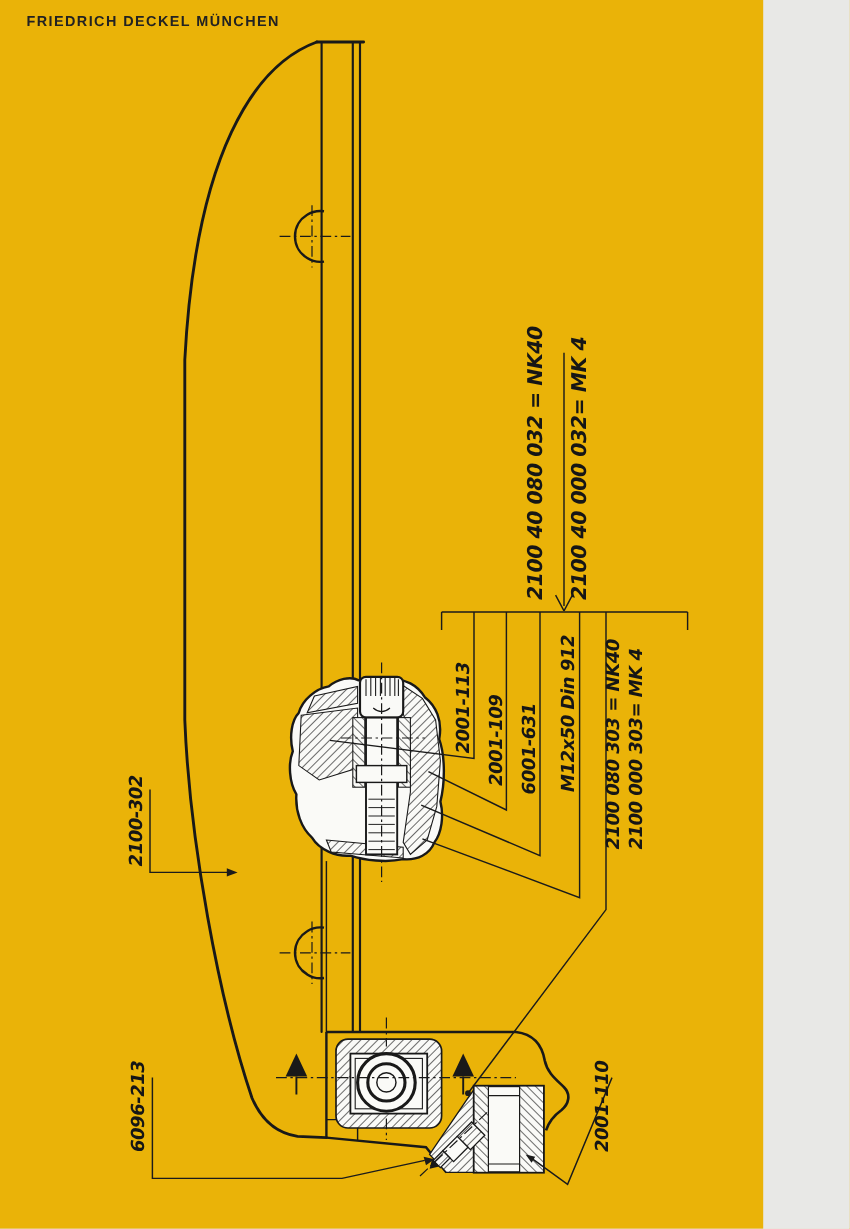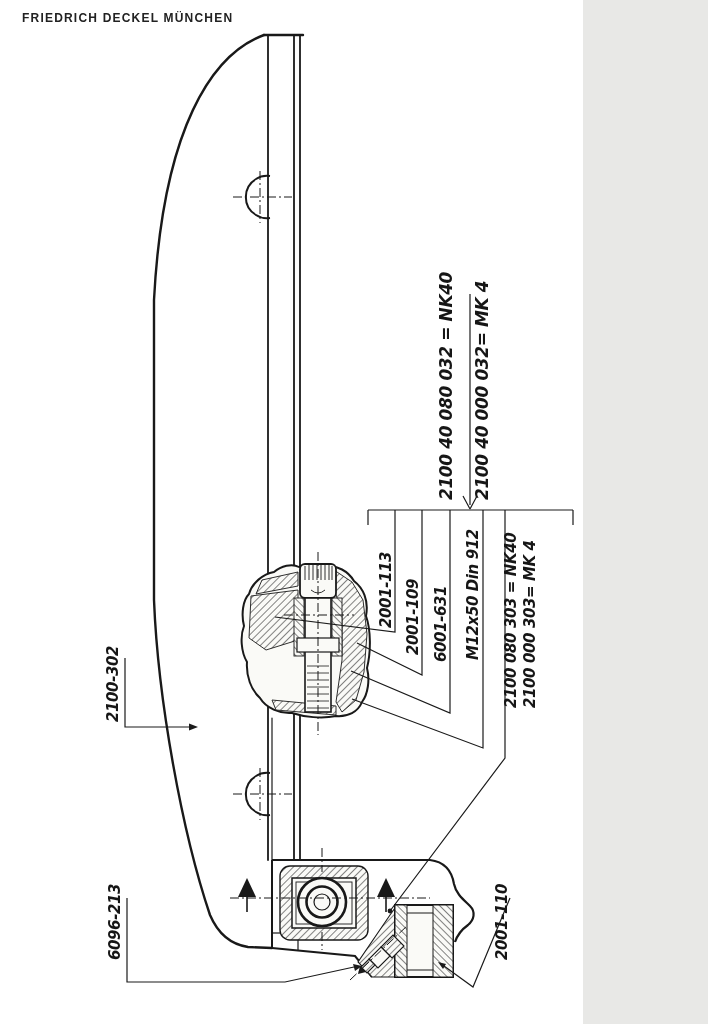--- a/index.html
+++ b/index.html
@@ -1,17 +1,17 @@
 <!DOCTYPE html>
 <html><head>
 <meta charset="utf-8">
 <style>
   html,body{margin:0;padding:0;background:#e8e8e6;}
   .page{
-    position:relative;width:583px;height:1024px;background:#ffffff;
+    position:relative;width:636px;height:1024px;background:#eab308;
     font-family:"Liberation Sans",sans-serif;color:#1c1c1c;overflow:hidden;
   }
   .company{
     position:absolute;left:22px;top:11px;font-size:12px;font-weight:bold;
     letter-spacing:1.2px;color:#222;
   }
   svg text{fill:#161616;}
   .plabel{
     font-family:"DejaVu Sans",sans-serif;font-style:italic;font-weight:bold;
     letter-spacing:-0.4px;

